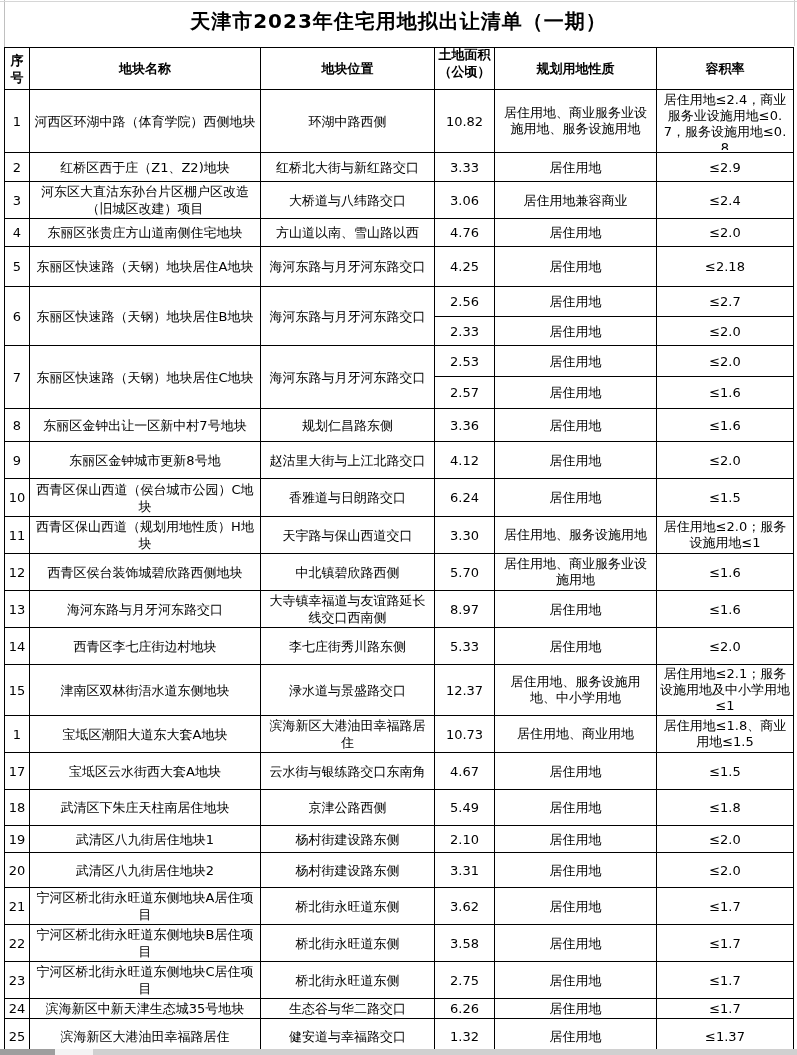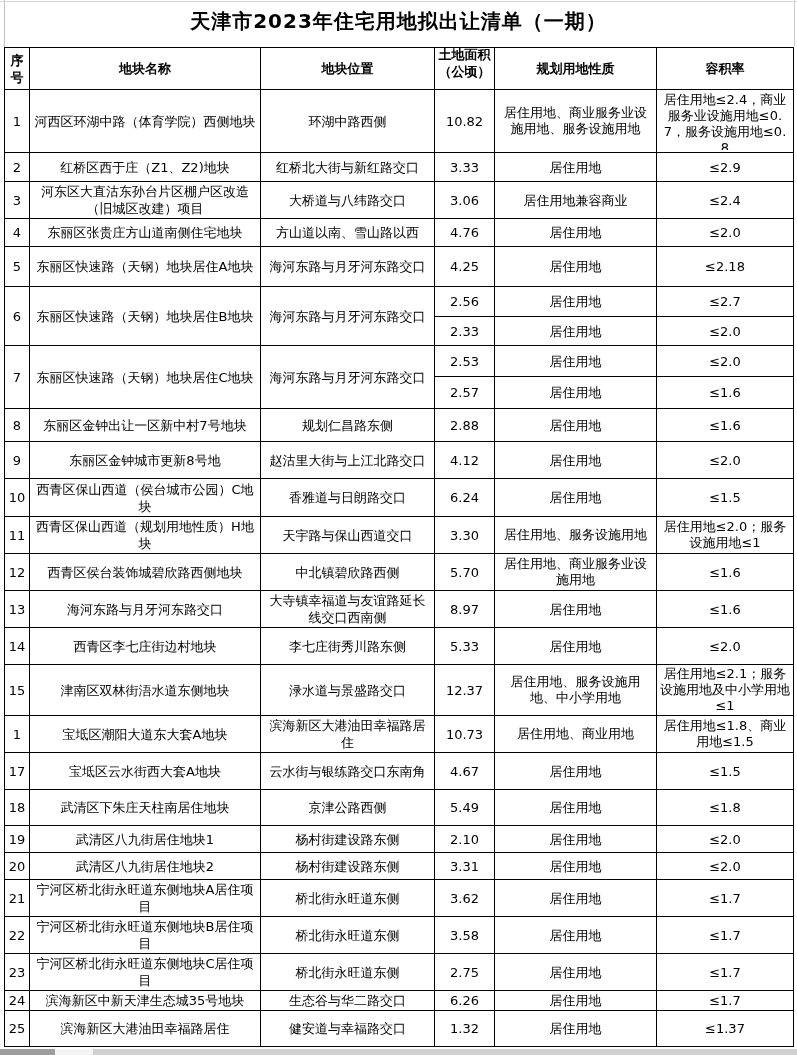--- a/index.html
+++ b/index.html
@@ -122,21 +122,21 @@
   <tr style="height:32px">
     <td class="c">2.57</td>
     <td class="c">居住用地</td>
     <td class="c">≤1.6</td>
   </tr>
 
   <tr style="height:33px">
     <td class="c">8</td>
     <td class="l">东丽区金钟出让一区新中村7号地块</td>
     <td class="l">规划仁昌路东侧</td>
-    <td class="c">2.88</td>
+    <td class="c">3.36</td>
     <td class="c">居住用地</td>
     <td class="c">≤1.6</td>
   </tr>
   <tr style="height:37px">
     <td class="c">9</td>
     <td class="l">东丽区金钟城市更新8号地</td>
     <td class="l">赵沽里大街与上江北路交口</td>
     <td class="c">4.12</td>
     <td class="c">居住用地</td>
     <td class="c">≤2.0</td>
@@ -214,21 +214,21 @@
     <td class="c">≤1.8</td>
   </tr>
   <tr style="height:27px">
     <td class="c">19</td>
     <td class="l">武清区八九街居住地块1</td>
     <td class="l">杨村街建设路东侧</td>
     <td class="c">2.10</td>
     <td class="c">居住用地</td>
     <td class="c">≤2.0</td>
   </tr>
-  <tr style="height:27px">
+  <tr style="height:35px">
     <td class="c">20</td>
     <td class="l">武清区八九街居住地块2</td>
     <td class="l">杨村街建设路东侧</td>
     <td class="c">3.31</td>
     <td class="c">居住用地</td>
     <td class="c">≤2.0</td>
   </tr>
   <tr style="height:37px">
     <td class="c">21</td>
     <td class="l">宁河区桥北街永旺道东侧地块A居住项目</td>

